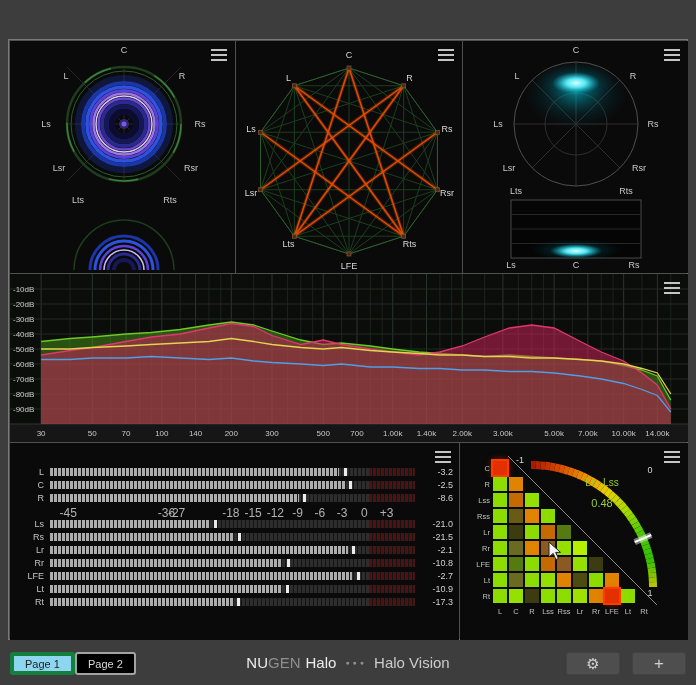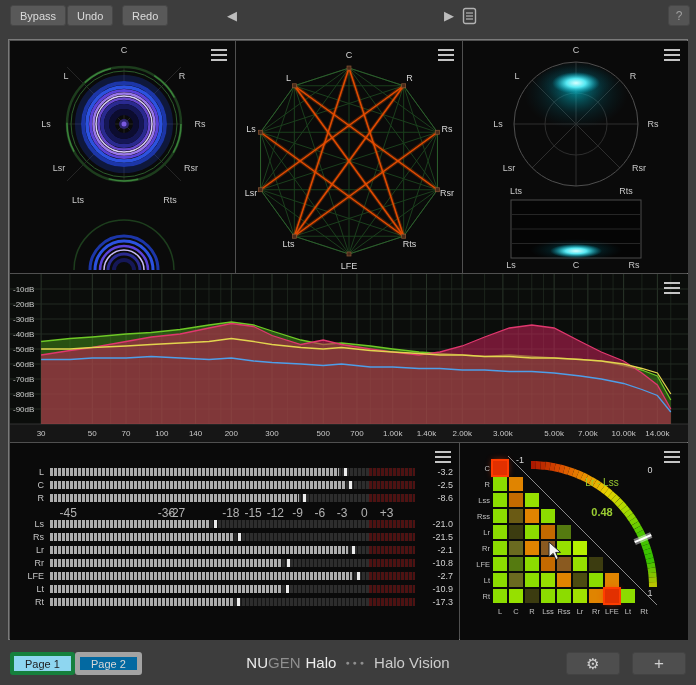--- a/index.html
+++ b/index.html
@@ -37,55 +37,41 @@
   .scalerow{position:relative;height:13px;margin:0 38px}
   .stick{position:absolute;top:2px;transform:translateX(-50%);color:#b2b2b2;font-size:12px}
 
   
   .mcell{position:absolute;width:14px;height:14px}
   .mcell.sel{outline:2px solid #ff3c00;box-shadow:0 0 7px rgba(255,60,0,.85)}
   .mx-rlabel{position:absolute;left:0;width:30px;text-align:right;font-size:7.5px;color:#c0c0c0}
   .mx-clabel{position:absolute;top:164px;font-size:7.5px;color:#c0c0c0;transform:translateX(-50%)}
   .mx-readout{position:absolute;left:96px;top:34px;width:92px;text-align:center;z-index:4}
   .mx-pair{font-size:10px}
-  .mx-value{font-size:11px;font-weight:bold;margin-top:18px}
+  .mx-value{font-size:11px;font-weight:normal;margin-top:9px}
   .cursor{position:absolute;left:88px;top:98px;z-index:9}
 
   
   .footer{position:absolute;left:0;top:640px;width:696px;height:45px;background:#3d3d3d}
   .pagebtn{position:absolute;top:12px;height:23px;border-radius:3px;font-size:11px;display:flex;align-items:center;
        justify-content:center;padding:0 11px;cursor:pointer}
   .page-active{background:#8ed6f0;color:#1d1d1d;border:4px solid #15803d}
-  .page-idle{background:#0369a1;color:#d8d8d8;border:5px solid #a3a3a3}
+  .page-idle{background:#000000;color:#d8d8d8;border:2px solid #a3a3a3}
   .sq-btn{position:absolute;top:12px;width:54px;height:23px;background:#4e4e4e;border:1px solid #434343;border-radius:3px;
        color:#d0d0d0;display:flex;align-items:center;justify-content:center;cursor:pointer}
   .brand{position:absolute;inset:0;display:flex;align-items:center;justify-content:center;font-size:15px}
   .b-nu{color:#ededed}.b-gen{color:#8f8f8f}.b-audio{color:#ededed;margin-left:5px}
   .b-dots{color:#8f8f8f;font-size:7px;letter-spacing:3px;margin:0 7px 0 9px}
   .b-prod{color:#cccccc}
 </style>
 </head>
 <body>
 
 <div id="stage">
 
-  <div class="toolbar">
-    <div class="btn" style="left:10px">Bypass</div>
-    <div class="btn" style="left:67px">Undo</div>
-    <div class="btn" style="left:122px">Redo</div>
-    <div class="tb-icon" style="left:227px">◀</div>
-    <div class="tb-icon" style="left:444px">▶</div>
-    <svg class="doc-icon" width="15" height="18">
-      <rect x="1.5" y="1.5" width="12" height="15" rx="2" fill="none" stroke="#b2b2b2" stroke-width="1.4"></rect>
-      <line x1="4" y1="6" x2="11" y2="6" stroke="#b2b2b2" stroke-width="1.2"></line>
-      <line x1="4" y1="9" x2="11" y2="9" stroke="#b2b2b2" stroke-width="1.2"></line>
-      <line x1="4" y1="12" x2="11" y2="12" stroke="#b2b2b2" stroke-width="1.2"></line>
-    </svg>
-    <div class="help-btn">?</div>
-  </div>
 
   <div class="main">
 
     <div class="panel" style="left:1px;top:1px;width:225px;height:232px">
       <div class="menu-icon">
           <i></i>
           <i></i>
           <i></i>
         </div>
       <svg class="psvg" width="225" height="232">

